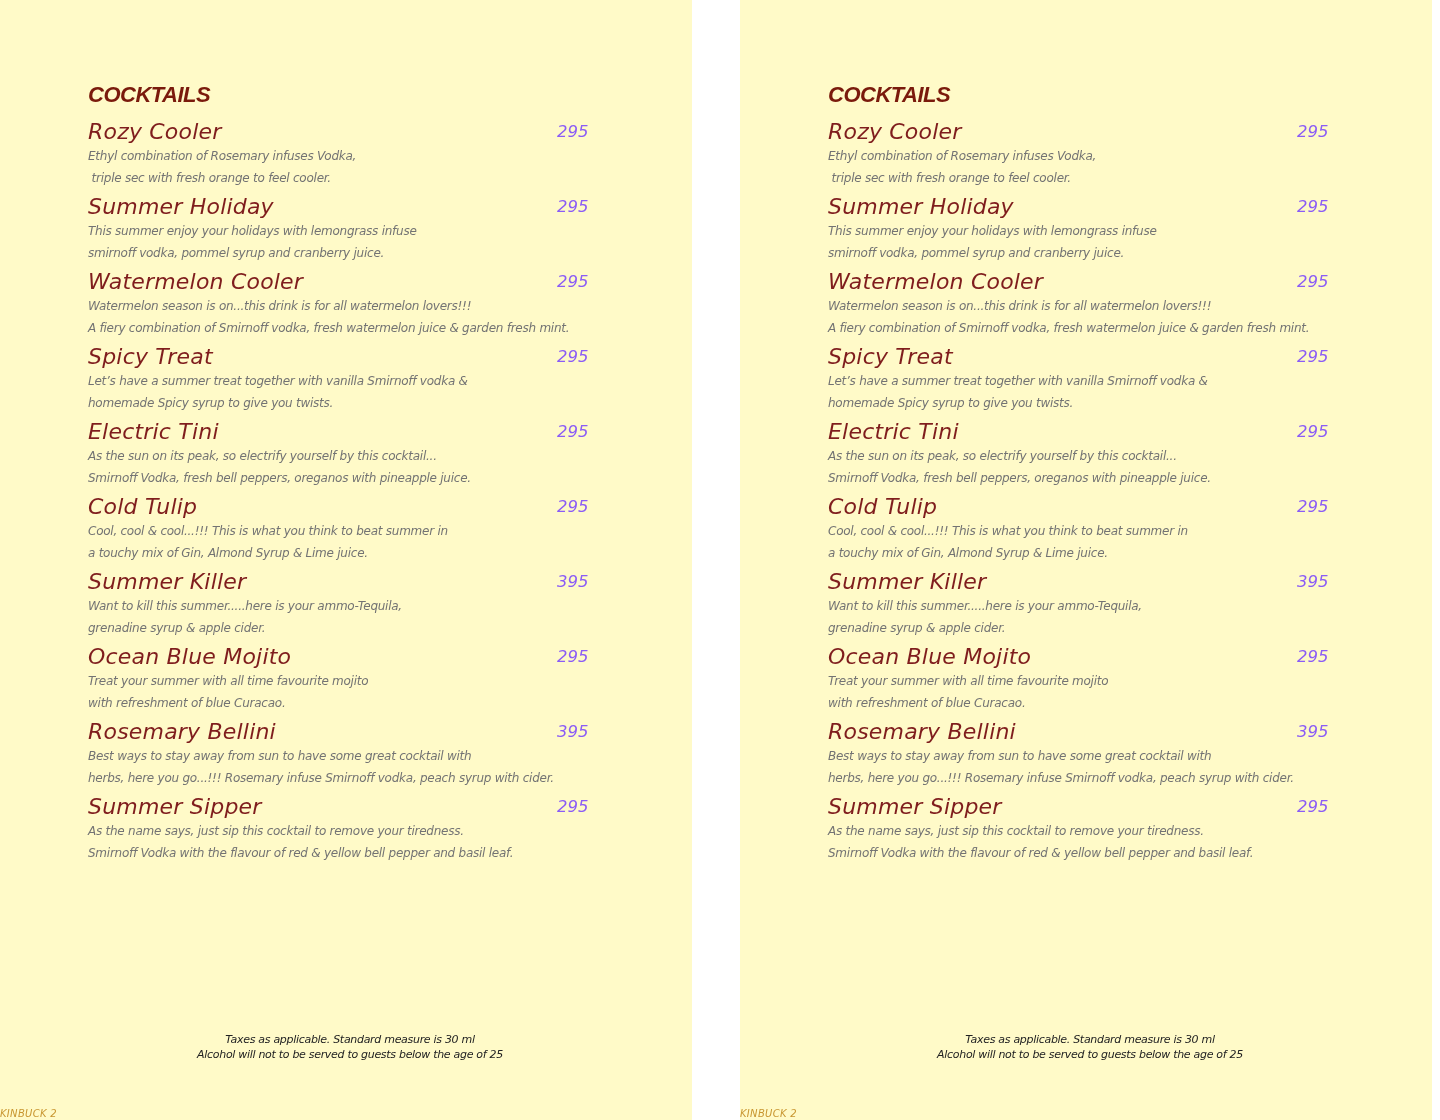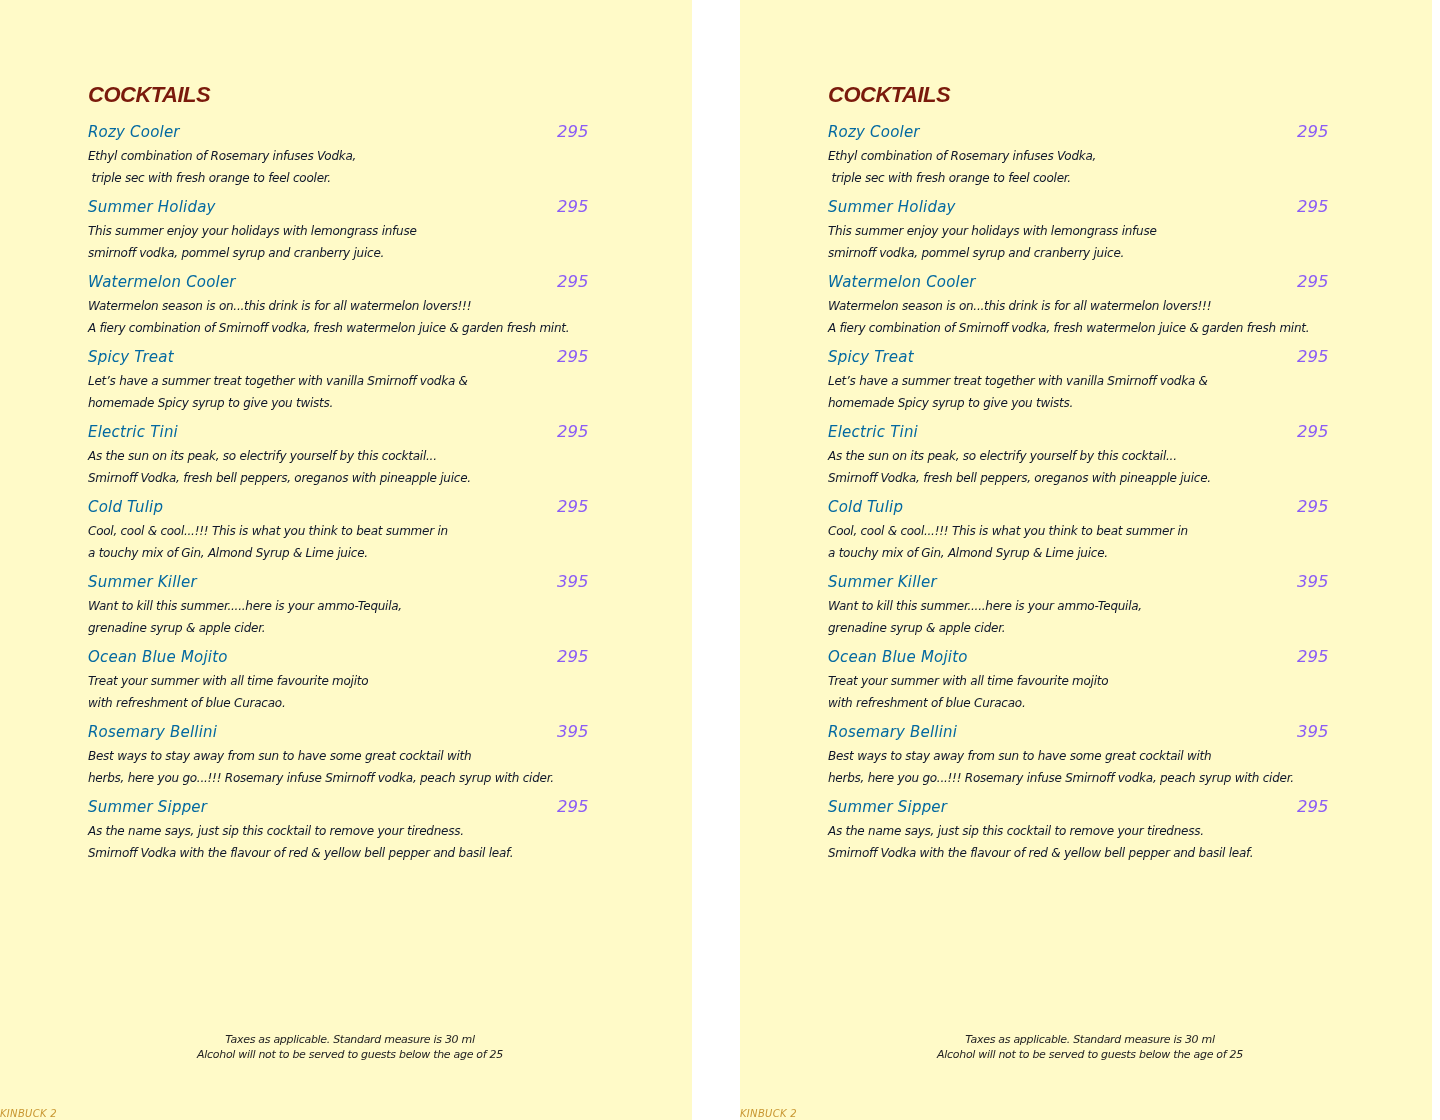--- a/index.html
+++ b/index.html
@@ -21,23 +21,23 @@
     color: #7a1a0c; font-size: 22px; font-weight: bold;
     letter-spacing: -0.5px; height: 30px; line-height: 30px;
     font-family: "Liberation Sans", sans-serif;
   }
   .item { height: 75px; position: relative; }
   .item:first-of-type { }
   .item-head {
     display: flex; justify-content: space-between;
     height: 26px; line-height: 26px; padding-top: 9px;
   }
-  .item-name { font-size: 15px; color: #0369a1; font-weight: 500; letter-spacing: 0.2px; }
+  .item-name { font-size: 22px; color: #7f1d1d; font-weight: 500; letter-spacing: 0.2px; }
   .item-price { font-size: 16.5px; color: #8b5cf6; width: 30px; text-align: right; margin-right: 1px; }
-  .desc { font-size: 12px; color: #0f172a; line-height: 22px; letter-spacing: -0.25px; white-space: pre; }
+  .desc { font-size: 12px; color: #737373; line-height: 22px; letter-spacing: -0.25px; white-space: pre; }
   .footer-note {
     position: absolute; left: 0; width: 700px; top: 1032px;
     text-align: center; font-size: 11px; color: #222; line-height: 15px;
     letter-spacing: -0.3px;
   }
   .footer-note div { white-space: pre; }
   .page-label {
     position: absolute; left: 0; width: 700px; top: 1108px;
     font-size: 10px; color: #c8952f; letter-spacing: 0.3px;
   }

